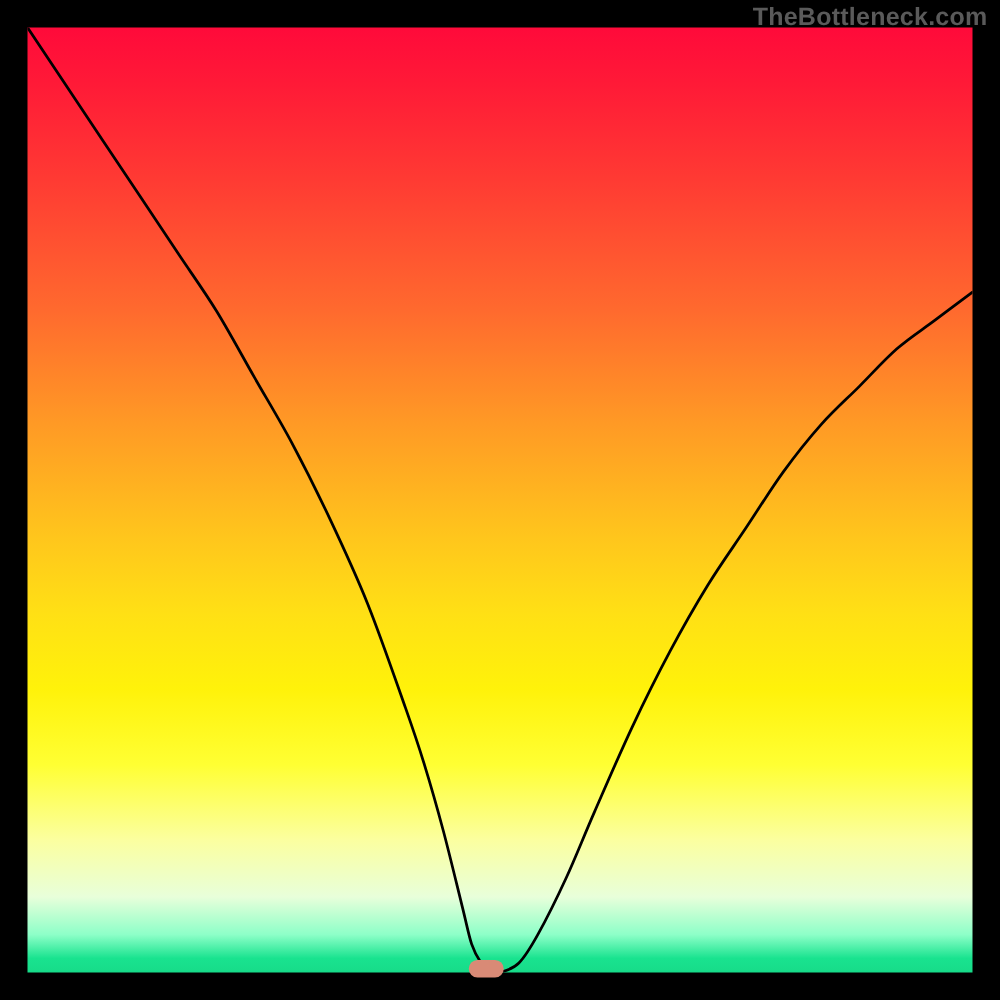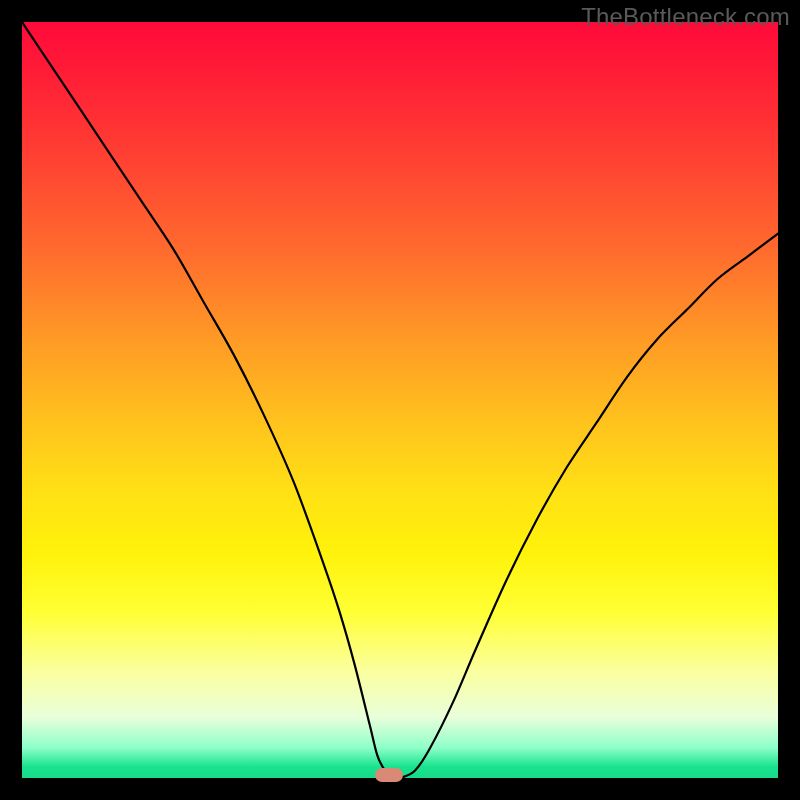--- a/index.html
+++ b/index.html
@@ -38,22 +38,22 @@
       #8dffc8 96%,
       #19e38f 98.5%,
       #17db89 100%
     );
   }
   .watermark {
     position: absolute;
     top: 3px;
     right: 10px;
     color: #5a5a5a;
-    font-size: 24px;
-    font-weight: 400;
+    font-size: 20px;
+    font-weight: 700;
     letter-spacing: 0.2px;
     z-index: 10;
   }
   svg.curve {
     position: absolute;
     left: 0;
     top: 0;
     width: 756px;
     height: 756px;
   }

